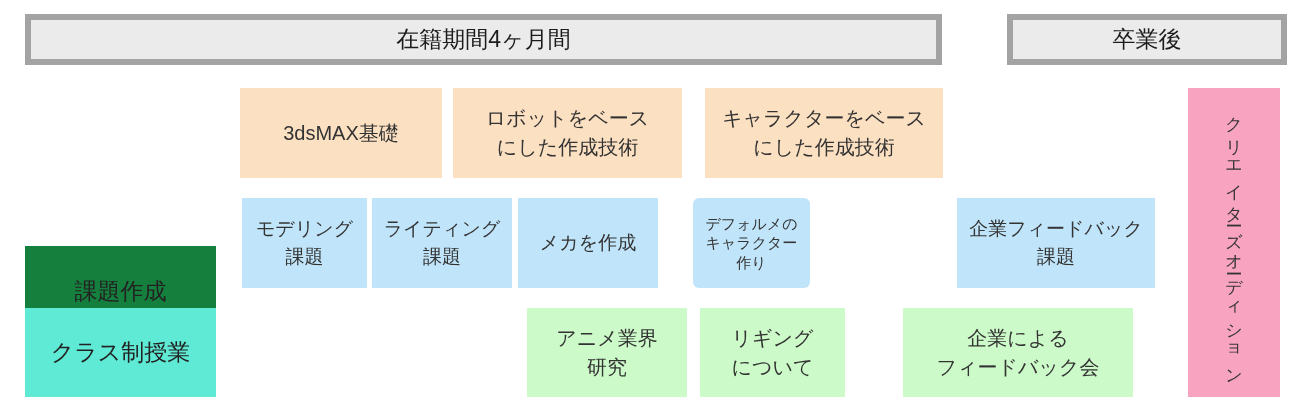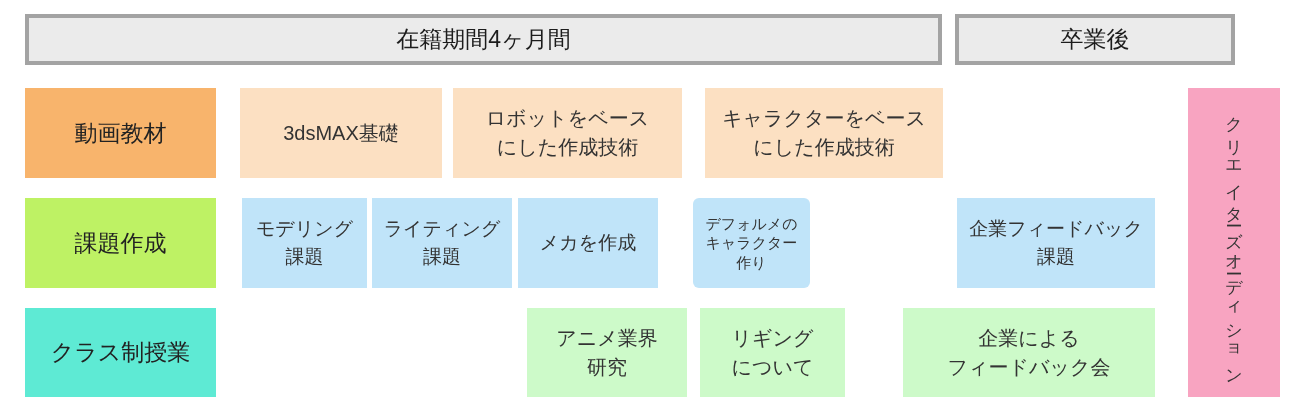--- a/index.html
+++ b/index.html
@@ -14,55 +14,54 @@
   .cell{
     position:absolute;
     display:flex;align-items:center;justify-content:center;
     text-align:center;
     white-space:pre-line;
     box-sizing:border-box;
   }
   .header{
     top:14px;height:51px;
     background:#ebebeb;
-    border:4px solid #a3a3a3;
+    border:6px solid #a3a3a3;
     font-size:23px;color:#1c1c1c;
   }
   .rowlabel{
     left:25px;width:191px;
     font-size:23px;color:#222222;
   }
   .r1{top:88px;height:90px;}
   .r2{top:198px;height:90px;}
   .r3{top:308px;height:89px;}
   .lab-video{background:#f8b46c;}
-  .lab-task{background:#bef264;}
+  .lab-task{background:#15803d;margin-top:48px;}
   .lab-class{background:#5eead4;}
   .peach{background:#fce0c2;font-size:20px;line-height:1.45;}
   .blue{background:#c0e4f9;font-size:19px;line-height:1.45;}
   .green{background:#cdfac9;font-size:20px;line-height:1.45;}
   .small{font-size:15px;line-height:1.3;border-radius:6px;}
   .audition{
     left:1188px;top:88px;width:92px;height:309px;
     background:#f8a4c1;
     writing-mode:vertical-rl;
     font-size:17px;
     letter-spacing:3px;
     color:#333333;
   }
 </style>
 </head>
 <body>
 
 <div class="stage">
 
   <div class="cell header" style="left:25px;width:917px">在籍期間4ヶ月間</div>
-  <div class="cell header" style="left:955px;width:280px">卒業後</div>
+  <div class="cell header" style="left:1007px;width:280px">卒業後</div>
 
-  <div class="cell rowlabel lab-video r1">動画教材</div>
   <div class="cell rowlabel lab-task r2">課題作成</div>
   <div class="cell rowlabel lab-class r3">クラス制授業</div>
 
   <div class="cell peach r1" style="left:240px;width:202px">3dsMAX基礎</div>
   <div class="cell peach r1" style="left:453px;width:229px">ロボットをベース
 にした作成技術</div>
   <div class="cell peach r1" style="left:705px;width:238px">キャラクターをベース
 にした作成技術</div>
 
   <div class="cell blue r2" style="left:242px;width:125px">モデリング
@@ -73,18 +72,18 @@
   <div class="cell blue small r2" style="left:693px;width:117px">デフォルメの
 キャラクター
 作り</div>
   <div class="cell blue r2" style="left:957px;width:198px">企業フィードバック
 課題</div>
 
   <div class="cell green r3" style="left:527px;width:160px">アニメ業界
 研究</div>
   <div class="cell green r3" style="left:700px;width:145px">リギング
 について</div>
-  <div class="cell green r3" style="left:903px;width:252px">企業による
+  <div class="cell green r3" style="left:903px;width:230px">企業による
 フィードバック会</div>
 
   <div class="cell audition">クリエイターズオーディション</div>
 
 </div>
 
 </body></html>

